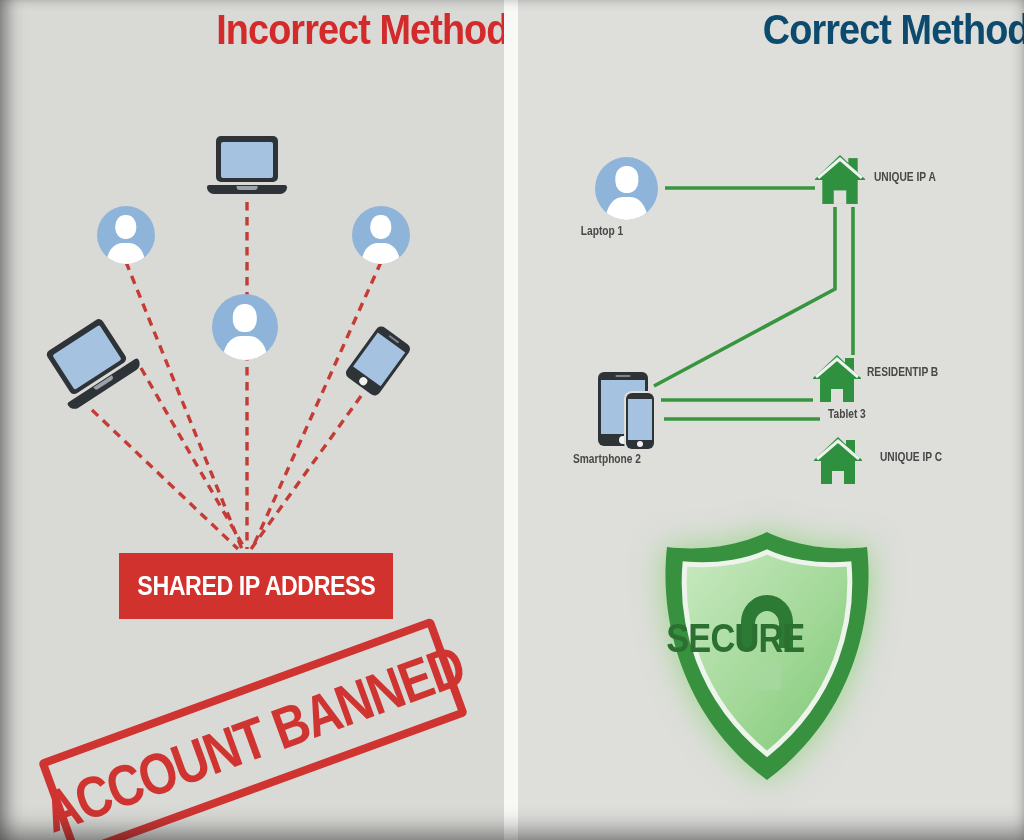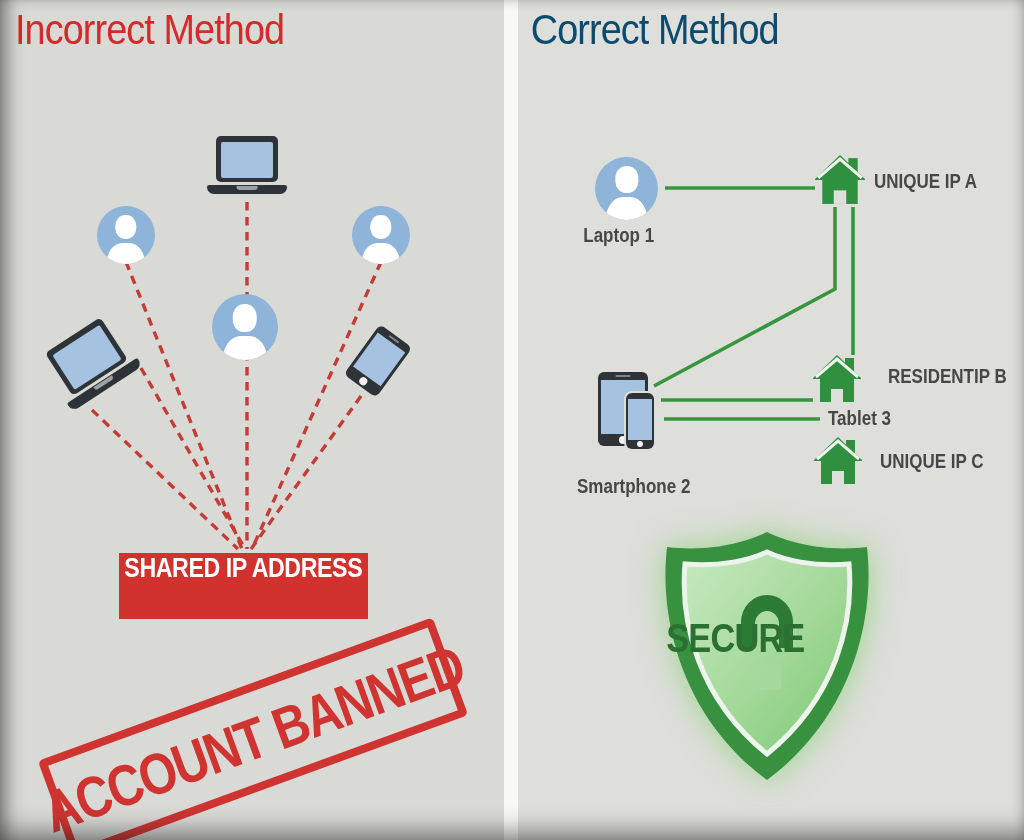--- a/index.html
+++ b/index.html
@@ -13,22 +13,22 @@
       inset 16px 0 18px -10px rgba(30,30,30,.5),
       inset 0 -20px 22px -10px rgba(30,30,30,.45),
       inset -8px 0 12px -9px rgba(30,30,30,.28),
       inset 0 8px 12px -9px rgba(30,30,30,.18);
   }
   .panel{position:absolute;top:0;height:840px;}
   .panel-left{left:0;width:505px;background:#d9d9d6;}
   .panel-right{left:517px;width:507px;background:#dededb;}
   .divider{position:absolute;top:0;left:504px;width:14px;height:840px;background:#f8f8f6;z-index:5;}
 
-  .title{position:absolute;top:6px;left:0;width:100%;text-align:left;
-    font-size:42px;font-weight:normal;letter-spacing:-1px;white-space:nowrap;}
+  .title{position:absolute;top:6px;left:0;width:100%;text-align:right;
+    font-size:42px;font-weight:bold;letter-spacing:-1px;white-space:nowrap;padding-left:20px;}
   .title .cond{display:inline-block;transform:scaleX(.9);}
   .title-red{color:#d32b2b;}
   .title-green{color:#0c4a6e;}
 
   svg.lines{position:absolute;left:0;top:0;pointer-events:none;}
 
   
   .avatar{position:absolute;border-radius:50%;background:#8fb4d9;overflow:hidden;}
   .avatar .head{position:absolute;left:50%;top:15%;width:37%;height:42%;
     background:#fff;border-radius:46% 46% 44% 44%;transform:translateX(-50%);}
@@ -52,28 +52,28 @@
   .phone .btn{position:absolute;left:50%;bottom:2px;width:8px;height:8px;
     background:#f2f2f2;border-radius:50%;transform:translateX(-50%);}
   .phone .speaker{position:absolute;left:50%;top:3px;width:30%;height:2px;
     background:#7e858a;border-radius:2px;transform:translateX(-50%);}
   .phone.outlined{box-shadow:0 0 0 2px #dededb;}
 
   
   .house{position:absolute;}
 
   
-  .lbl{position:absolute;font-weight:bold;font-size:20px;color:#474747;white-space:nowrap;}
+  .lbl{position:absolute;font-weight:bold;font-size:12px;color:#474747;white-space:nowrap;}
   .lbl .condL{display:inline-block;transform:scaleX(.85);transform-origin:0 50%;}
   .lbl-center{text-align:left;}
   .lbl-center .condC{display:inline-block;transform:scaleX(.85);}
 
   
-  .shared-box{position:absolute;left:119px;top:553px;width:249px;height:66px;
-    background:#d2322e;display:flex;justify-content:center;z-index:3;}
+  .shared-box{position:absolute;left:119px;top:553px;width:274px;height:66px;
+    background:#d2322e;display:flex;align-items:center;justify-content:center;z-index:3;}
   .shared-box span{display:inline-block;transform:scaleX(.86);color:#fff;
     font-size:27px;font-weight:bold;letter-spacing:-.5px;white-space:nowrap;}
 
   
   .stamp{position:absolute;left:43px;top:686px;width:404px;height:88px;
     border:8px solid #cf2e2b;border-radius:5px;transform:rotate(-20deg);
     display:flex;align-items:center;justify-content:center;opacity:.96;z-index:4;}
   .stamp span{display:inline-block;transform:scaleX(.84);color:#cf2e2b;
     font-size:58px;font-weight:bold;letter-spacing:-2px;white-space:nowrap;}
 
@@ -191,21 +191,21 @@
       <span class="condL">UNIQUE IP A</span>
     </div>
 
     <svg class="house" style="left:296px;top:355px;" width="48" height="48" viewBox="0 0 48 46">
       <rect x="32" y="2" width="9" height="14" fill="#2f9140"></rect>
       <polygon points="24,-1 -1,23 49,23" fill="#2f9140"></polygon>
       <polyline points="3,21 24,3 45,21" stroke="#eef3ee" stroke-width="3" fill="none"></polyline>
       <rect x="7" y="23" width="34" height="23" fill="#2f9140"></rect>
       <rect x="18" y="33" width="12" height="13" fill="#dededb"></rect>
     </svg>
-    <div class="lbl" style="left:371px;top:365px;">
+    <div class="lbl" style="left:350px;top:365px;">
       <span class="condL">RESIDENTIP B</span>
     </div>
 
     <div class="lbl" style="left:311px;top:407px;">
       <span class="condL">Tablet 3</span>
     </div>
 
     <svg class="house" style="left:297px;top:437px;" width="48" height="48" viewBox="0 0 48 46">
       <rect x="32" y="2" width="9" height="14" fill="#2f9140"></rect>
       <polygon points="24,-1 -1,23 49,23" fill="#2f9140"></polygon>
@@ -221,21 +221,21 @@
       <div class="phone" style="left:0;top:0;width:50px;height:74px;">
         <div class="glass"></div>
           <div class="speaker"></div>
           <div class="btn"></div>
       </div>
       <div class="phone outlined" style="left:28px;top:21px;width:28px;height:56px;">
         <div class="glass" style="top:6px;bottom:9px;left:2px;right:2px;"></div>
         <div class="btn" style="width:6px;height:6px;"></div>
       </div>
     </div>
-    <div class="lbl lbl-center" style="left:50px;top:475px;width:120px;">
+    <div class="lbl lbl-center" style="left:50px;top:452px;width:120px;">
       <span class="condC">Smartphone 2</span>
     </div>
 
     <div class="shield-wrap">
       <svg width="224" height="260" viewBox="0 0 224 260">
         <defs>
           <linearGradient id="shieldGrad" x1="0" y1="0" x2="1" y2="1">
             <stop offset="0" stop-color="#c8e9c0"></stop>
             <stop offset="0.55" stop-color="#a2d898"></stop>
             <stop offset="1" stop-color="#7cc873"></stop>

